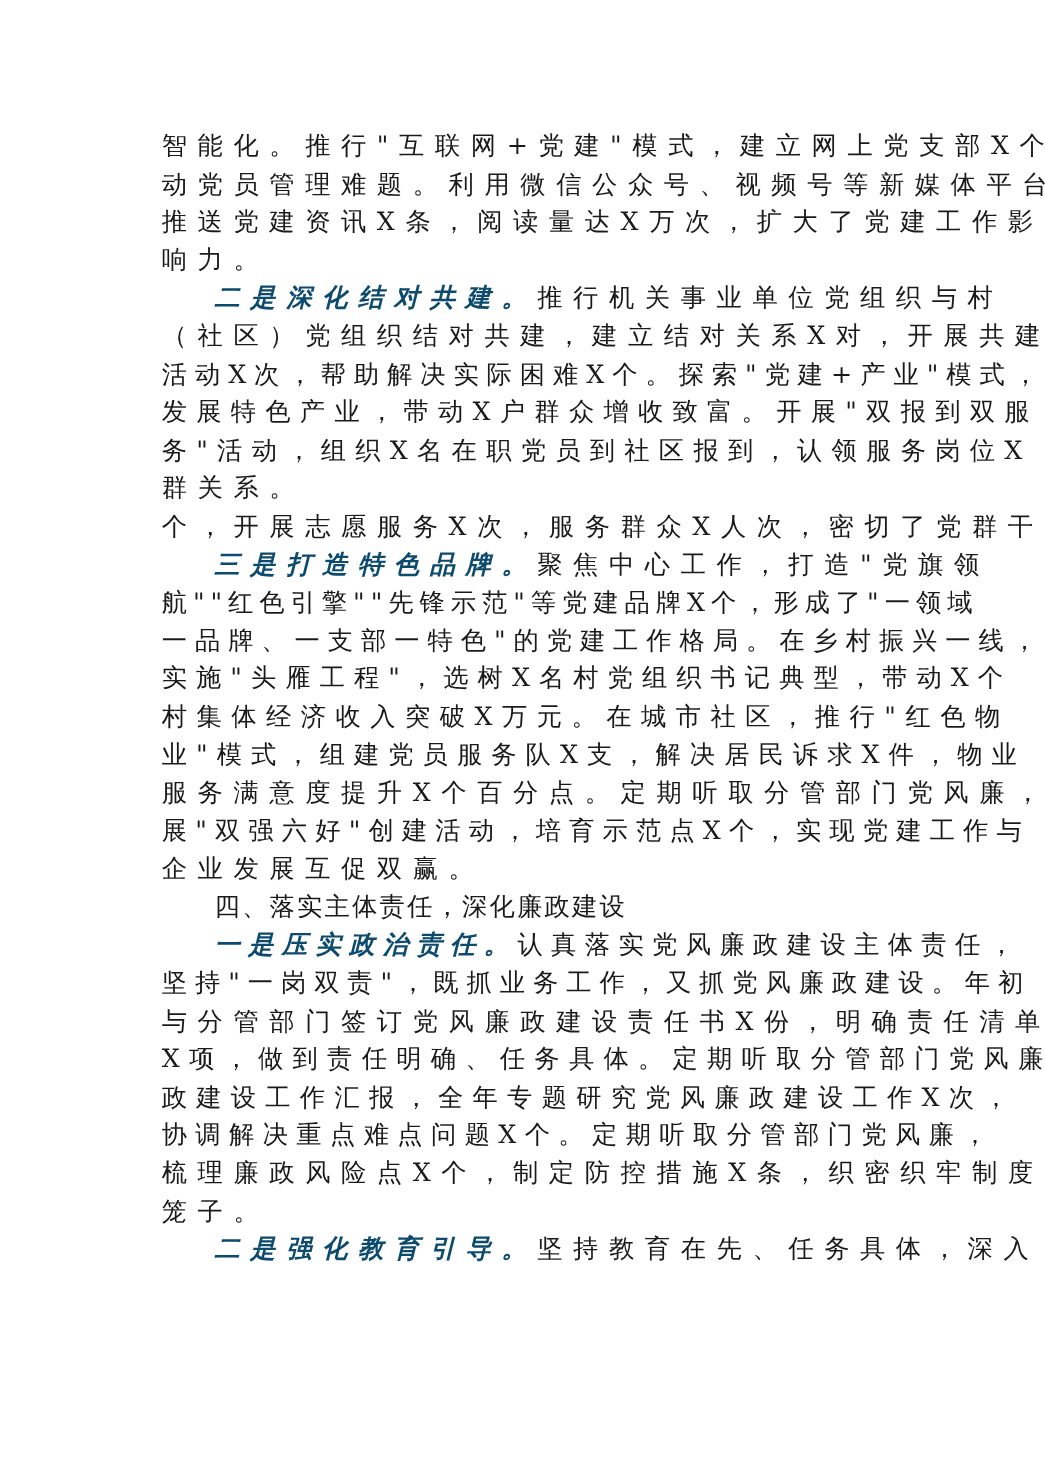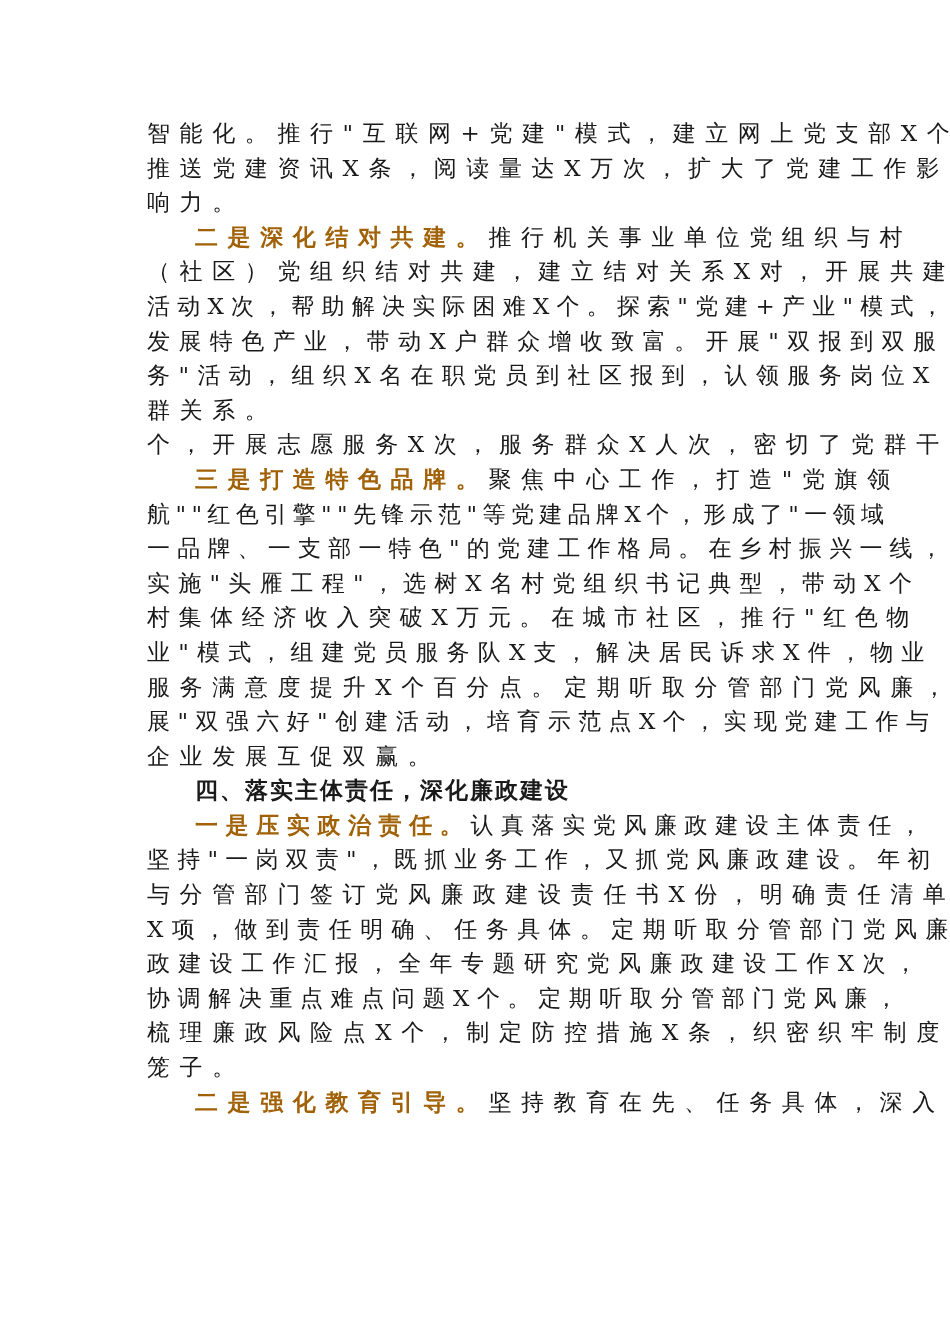--- a/index.html
+++ b/index.html
@@ -7,29 +7,30 @@
   .page {
     position: absolute; left: 147px; top: 116px; width: 672px;
     font-family: "DejaVu Serif", "Liberation Serif", serif;
     color: #1a1a1a; font-size: 23px;
   }
   .line {
     height: 34.6px; line-height: 34.6px; white-space: nowrap;
     letter-spacing: 9.6px;
   }
   .indent { padding-left: 48px; }
-  .bold { font-weight: bold; color: #a16207; }
-  .heading { font-family: "DejaVu Sans", "Liberation Sans", sans-serif; letter-spacing: 2px; font-weight: bold; }
+  .bold { font-weight: bold; color: #0c4a6e; font-style: italic; }
+  .heading { font-family: "DejaVu Sans", "Liberation Sans", sans-serif; letter-spacing: 2px; }
 </style>
 </head>
 <body>
 
 <div class="page">
 
   <div class="line">智能化。推行"互联网+党建"模式，建立网上党支部X个，</div>
+  <div class="line">动党员管理难题。利用微信公众号、视频号等新媒体平台</div>
   <div class="line">推送党建资讯X条，阅读量达X万次，扩大了党建工作影</div>
   <div class="line">响力。</div>
 
   <div class="line indent">
     <span class="bold">二是深化结对共建。</span><span>推行机关事业单位党组织与村</span>
   </div>
   <div class="line">（社区）党组织结对共建，建立结对关系X对，开展共建</div>
   <div class="line" style="letter-spacing:7.2px">活动X次，帮助解决实际困难X个。探索"党建+产业"模式，</div>
   <div class="line" style="letter-spacing:8.4px">发展特色产业，带动X户群众增收致富。开展"双报到双服</div>
   <div class="line" style="letter-spacing:8.4px">务"活动，组织X名在职党员到社区报到，认领服务岗位X</div>

